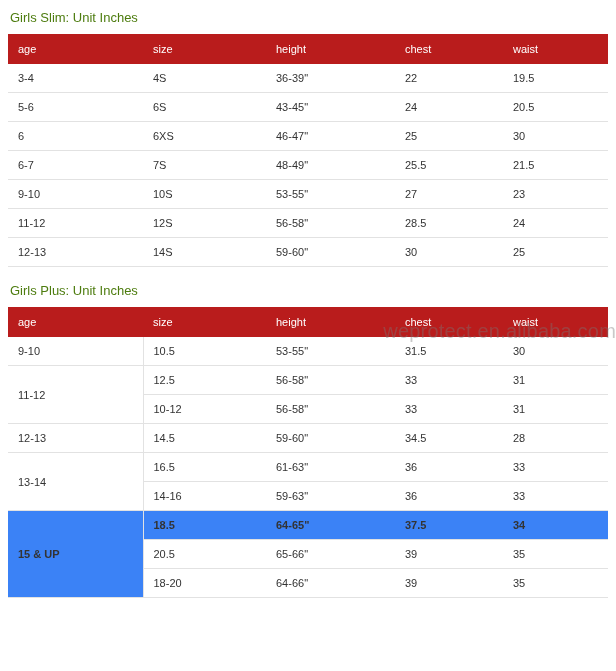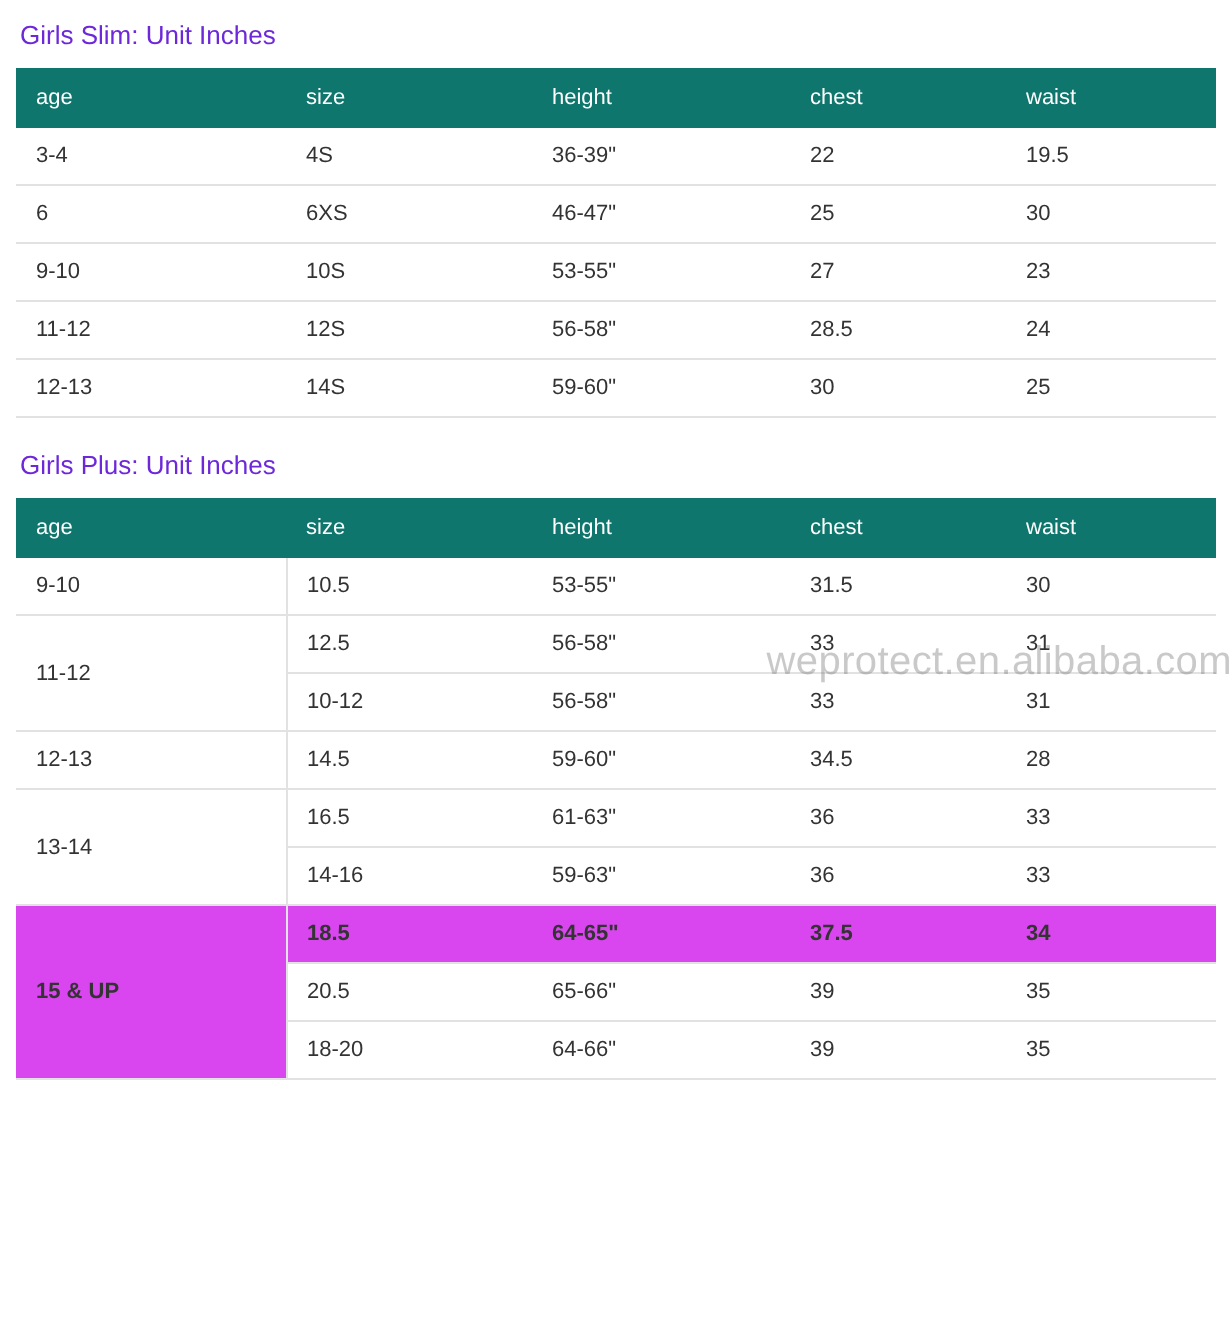--- a/index.html
+++ b/index.html
@@ -16,32 +16,32 @@
     overflow: hidden;
   }
   .page {
     position: relative;
     width: 616px;
     height: 671px;
     box-sizing: border-box;
   }
   .section-title {
     font-size: 13px;
-    color: #6d28d9;
+    color: #4d7c0f;
     padding: 10px 10px 8px 10px;
     line-height: 16px;
   }
   table.sizechart {
     border-collapse: collapse;
     width: 600px;
     margin: 0 8px;
     table-layout: fixed;
   }
   table.sizechart th {
-    background: #0f766e;
+    background: #b91c1c;
     color: #ffffff;
     font-weight: normal;
     font-size: 11px;
     text-align: left;
     padding: 8px 10px;
     height: 14px;
     border: none;
   }
   table.sizechart td {
     font-size: 11px;
@@ -58,21 +58,21 @@
   .col-age   { width: 22.5%; }
   .col-size  { width: 20.5%; }
   .col-height{ width: 21.5%; }
   .col-chest { width: 18%; }
   .col-waist { width: 17.5%; }
 
   td.group-cell {
     border-right: 1px solid #e2e2e2;
   }
   tr.hl td {
-    background: #d946ef;
+    background: #3b82f6;
     font-weight: bold;
   }
   td.hl-cell {
     background: #dcdcdc;
     font-weight: bold;
   }
   .watermark {
     position: absolute;
     left: 0;
     top: 320px;
@@ -114,25 +114,39 @@
     </thead>
     <tbody>
       <tr>
         <td>3-4</td>
         <td>4S</td>
         <td>36-39"</td>
         <td>22</td>
         <td>19.5</td>
       </tr>
       <tr>
+        <td>5-6</td>
+        <td>6S</td>
+        <td>43-45"</td>
+        <td>24</td>
+        <td>20.5</td>
+      </tr>
+      <tr>
         <td>6</td>
         <td>6XS</td>
         <td>46-47"</td>
         <td>25</td>
         <td>30</td>
+      </tr>
+      <tr>
+        <td>6-7</td>
+        <td>7S</td>
+        <td>48-49"</td>
+        <td>25.5</td>
+        <td>21.5</td>
       </tr>
       <tr>
         <td>9-10</td>
         <td>10S</td>
         <td>53-55"</td>
         <td>27</td>
         <td>23</td>
       </tr>
       <tr>
         <td>11-12</td>

